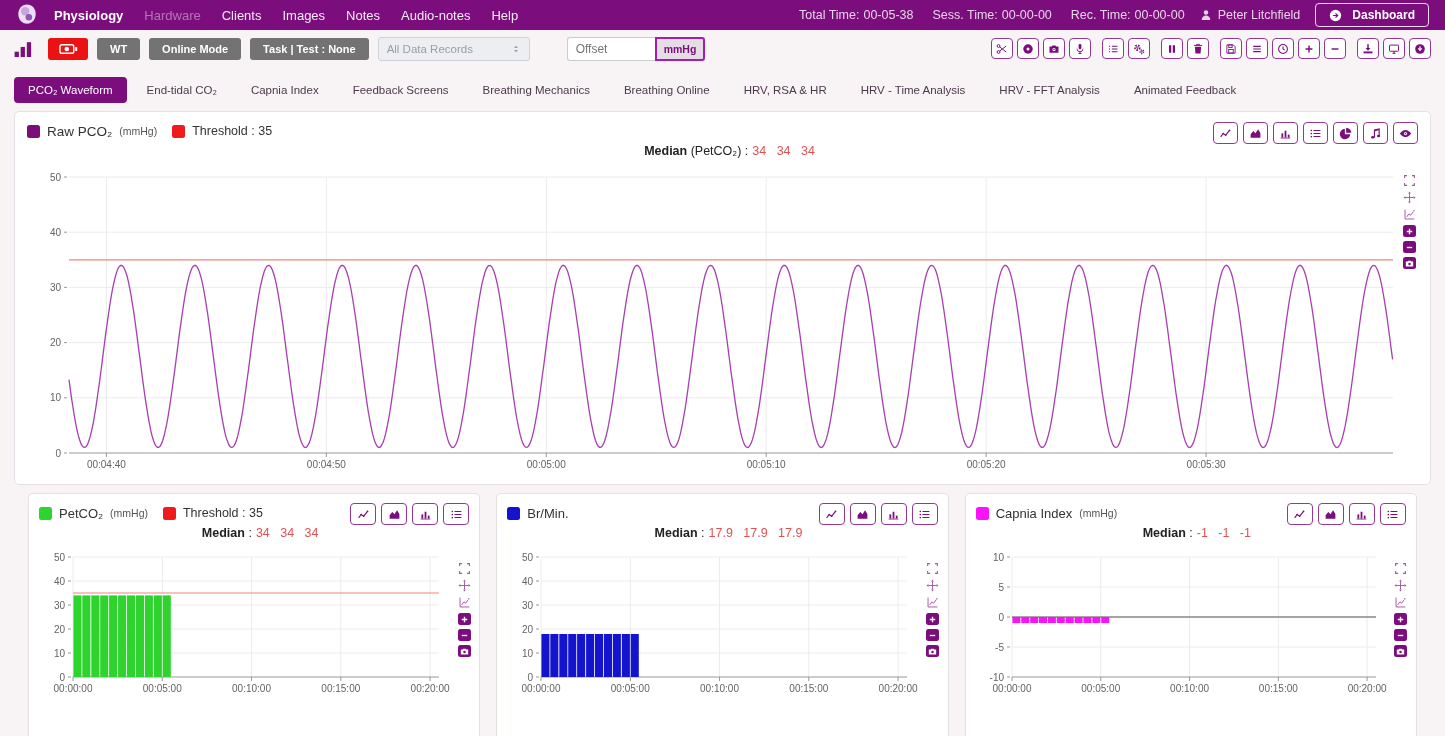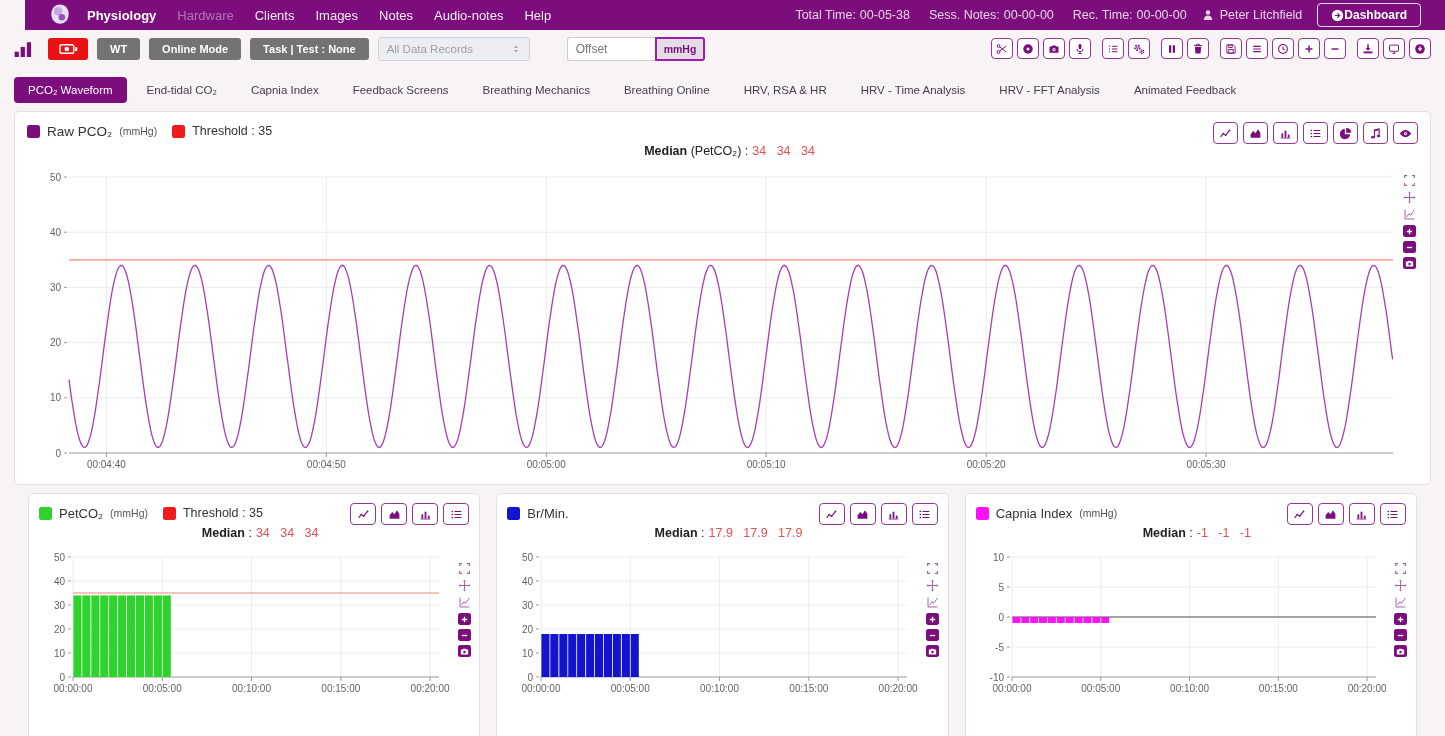--- a/index.html
+++ b/index.html
@@ -4,31 +4,31 @@
 <style>
   * { box-sizing: border-box; }
   body {
     width: 1445px; height: 736px; margin: 0; overflow: hidden;
     background: #f8f3f5;
     font-family: "Liberation Sans", sans-serif;
   }
   button { font-family: "Liberation Sans", sans-serif; }
 
   
-  .nav { height: 30px; background: #7c0d7c; display: flex; align-items: center; padding: 0 24px; color: #fff; margin-left: 25px; }
+  .nav { height: 30px; background: #7c0d7c; display: flex; align-items: center; padding: 0 16px; color: #fff; }
   .nav .logo { width: 22px; height: 24px; margin-right: 16px; }
   .nav ul { display: flex; gap: 21px; list-style: none; margin: 0; padding: 0; font-size: 13px; }
   .nav li { cursor: pointer; color: rgba(255,255,255,.92); }
   .nav li.active { font-weight: bold; color: #fff; }
   .nav li.dim { color: rgba(255,255,255,.42); }
   .nav-right { margin-left: auto; display: flex; align-items: center; gap: 15px; font-size: 12.5px; color: rgba(255,255,255,.82); }
   .stat span { margin-left: 4px; }
   .user { display: flex; align-items: center; gap: 6px; color: rgba(255,255,255,.82); }
   .user svg { width: 12px; height: 12px; }
-  .dash-btn { display: flex; align-items: center; gap: 0; border: 1px solid rgba(255,255,255,.85); border-radius: 4px;
+  .dash-btn { display: flex; align-items: center; gap: 10px; border: 1px solid rgba(255,255,255,.85); border-radius: 4px;
     background: transparent; color: #fff; font-size: 12px; font-weight: bold; height: 24px; padding: 0 13px; cursor: pointer; }
   .dash-btn svg { width: 13px; height: 13px; }
 
   
   .toolbar { height: 37px; display: flex; align-items: center; padding: 0 14px; gap: 9px; }
   .sig { color: #7c0d7c; width: 19px; height: 16px; margin-right: 6px; }
   .btn { border: none; border-radius: 3px; color: #fff; font-size: 11px; font-weight: bold; height: 22px; padding: 0 13px;
     background: #737373; cursor: pointer; white-space: nowrap; }
   .btn.battery { background: #ea1212; width: 40px; display: flex; align-items: center; justify-content: center; }
   .btn.battery svg { width: 19px; height: 12px; }
@@ -100,21 +100,21 @@
     <li class="active">Physiology</li>
     <li class="dim">Hardware</li>
     <li>Clients</li>
     <li>Images</li>
     <li>Notes</li>
     <li>Audio-notes</li>
     <li>Help</li>
   </ul>
   <div class="nav-right">
     <span class="stat"><span>Total Time:</span><span>00-05-38</span></span>
-    <span class="stat"><span>Sess. Notes:</span><span>00-00-00</span></span>
+    <span class="stat"><span>Sess. Time:</span><span>00-00-00</span></span>
     <span class="stat"><span>Rec. Time:</span><span>00-00-00</span></span>
     <span class="user">
       <span style="width:12px;height:12px;display:inline-flex">
           <svg viewBox="0 0 16 16" fill="currentColor">
             <circle cx="8" cy="4.8" r="3"></circle>
             <path d="M2.3 14.5a5.7 5.7 0 0 1 11.4 0z"></path>
           </svg>
         </span>
       <span>Peter Litchfield</span>
     </span>

